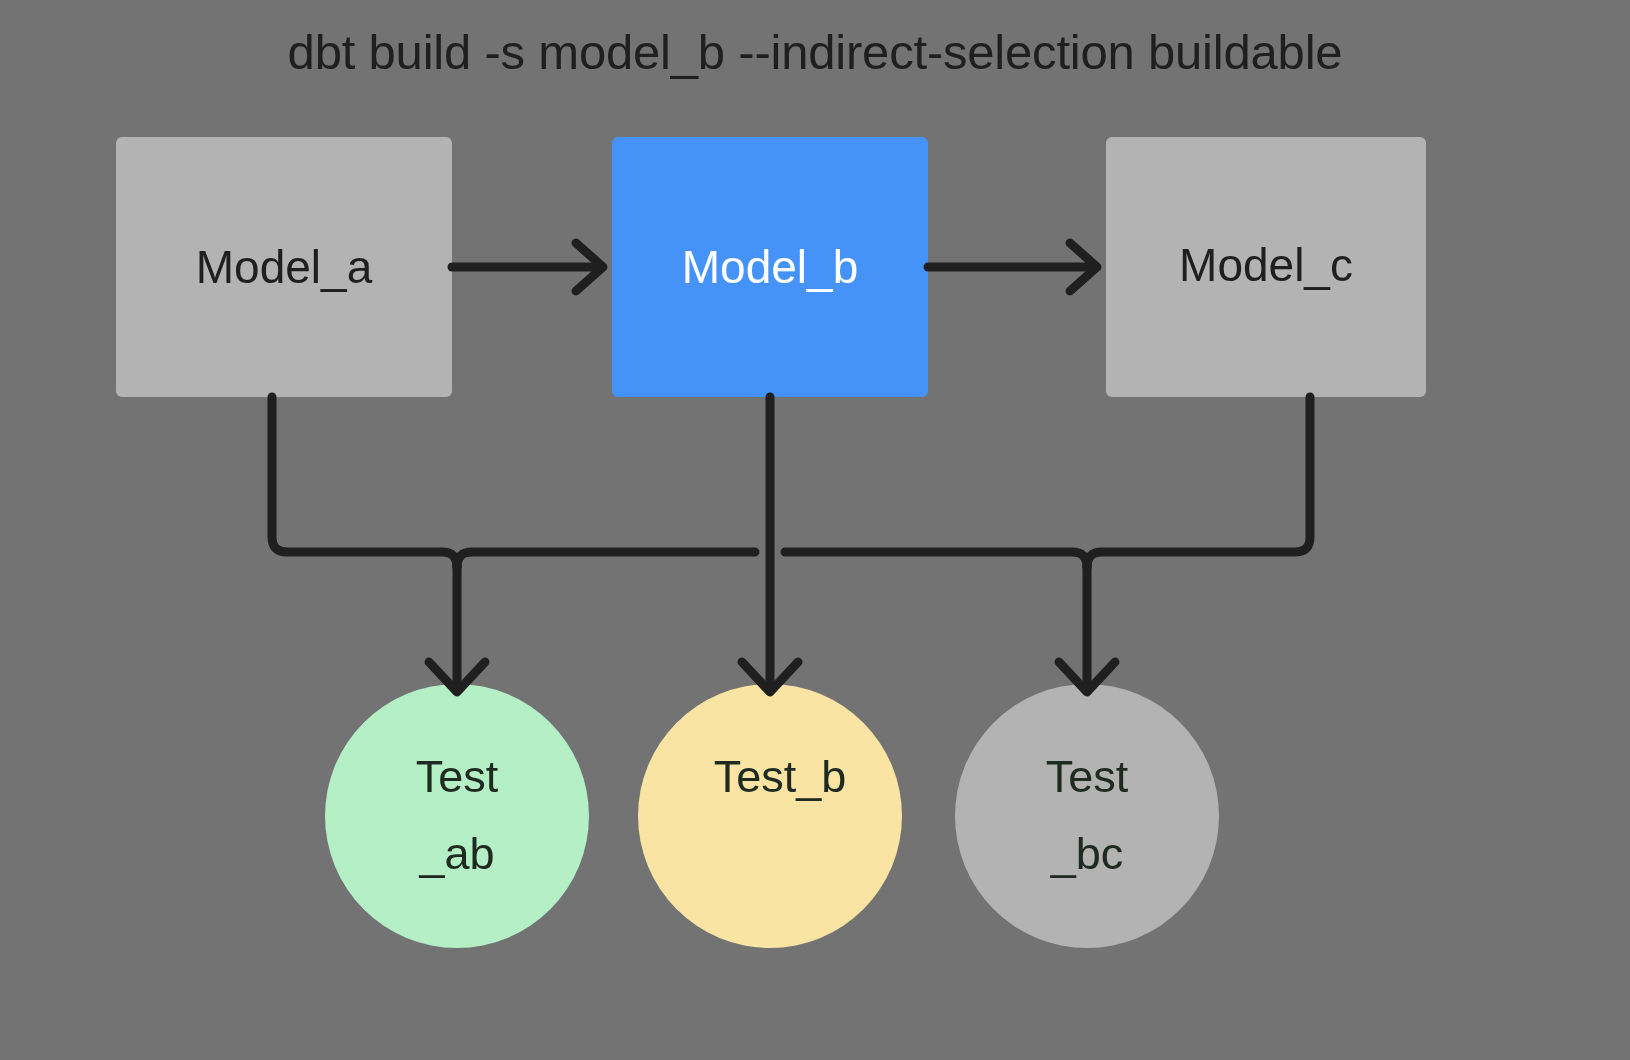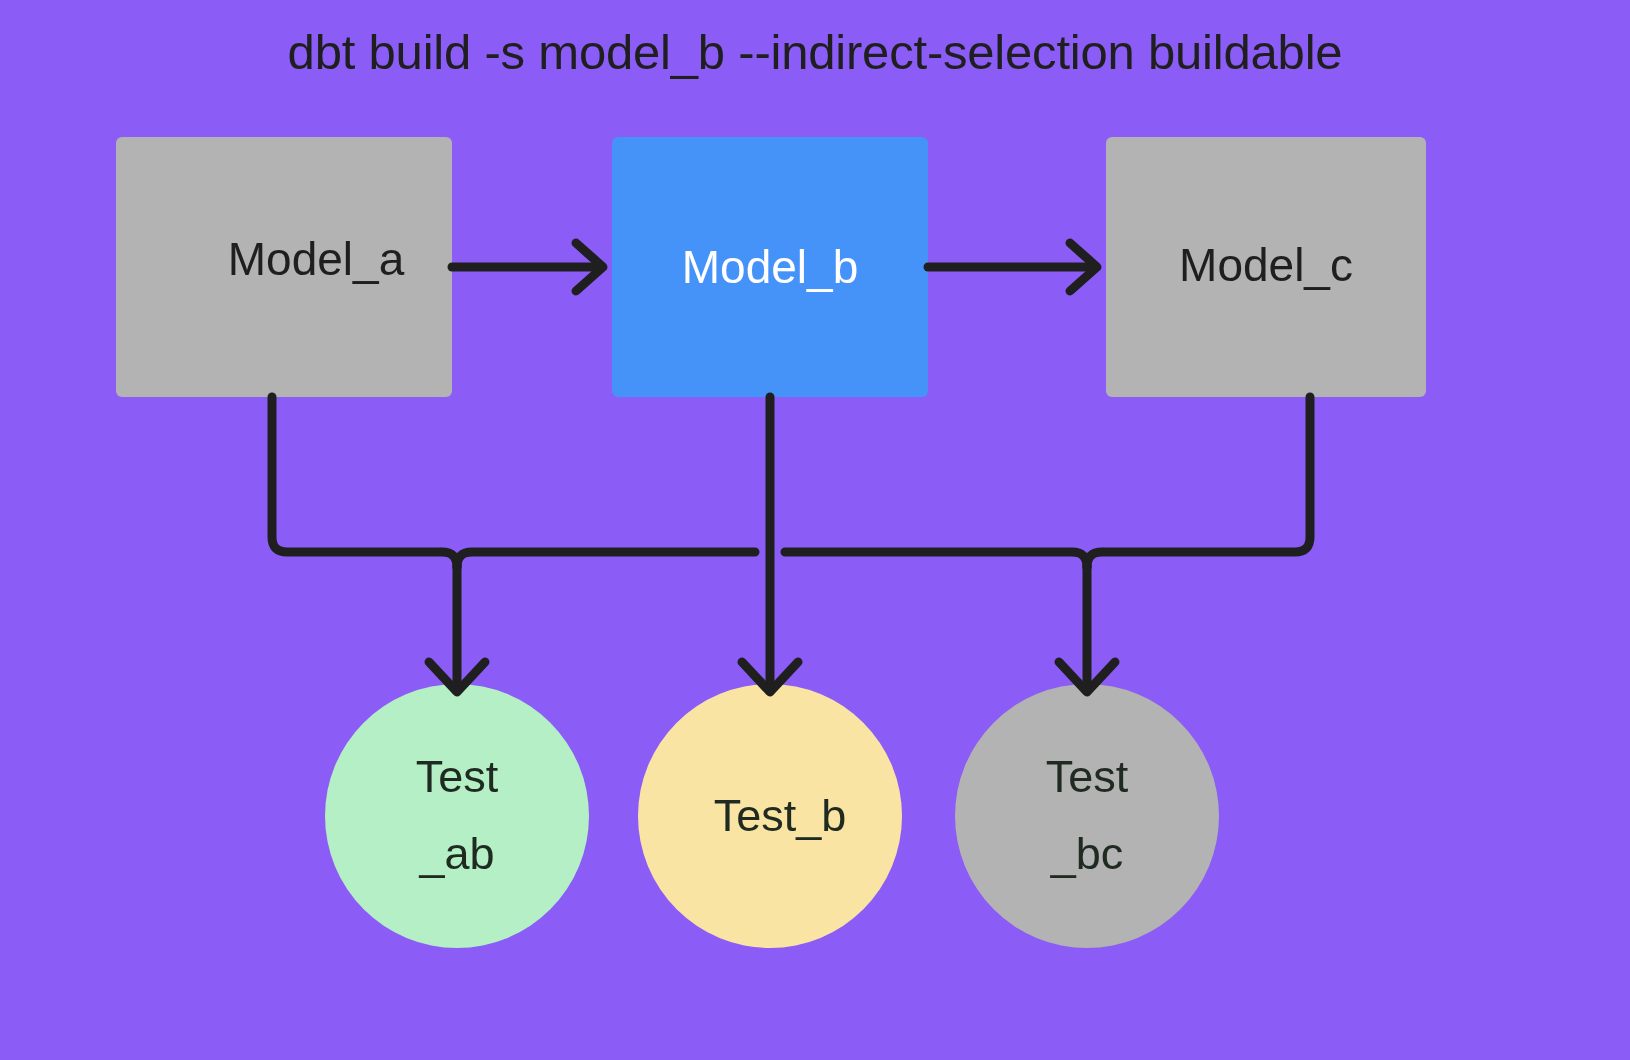--- a/index.html
+++ b/index.html
@@ -11,21 +11,21 @@
   body {
     width: 1630px;
     height: 1060px;
     overflow: hidden;
     font-family: "Liberation Sans", sans-serif;
   }
   #canvas {
     position: relative;
     width: 1630px;
     height: 1060px;
-    background: #8b5cf6;
+    background: #737373;
   }
   #diagram-svg {
     position: absolute;
     left: 0;
     top: 0;
     width: 1630px;
     height: 1060px;
   }
   .title {
     position: absolute;
@@ -107,27 +107,27 @@
 
       <path d="M 457 567 L 457 690"></path>
       <path d="M 1087 567 L 1087 690"></path>
 
       <path d="M 429 662 L 457 692 L 485 662"></path>
       <path d="M 742 662 L 770 692 L 798 662"></path>
       <path d="M 1059 662 L 1087 692 L 1115 662"></path>
     </g>
   </svg>
 
-  <div class="node-label model-label" style="left:116px; top:236px; width:336px;margin-left:32px;">Model_a</div>
+  <div class="node-label model-label" style="left:116px; top:244px; width:336px;">Model_a</div>
 
   <div class="node-label model-label-on-blue" style="left:612px; top:244px; width:316px;">Model_b</div>
 
   <div class="node-label model-label" style="left:1106px; top:242px; width:320px;">Model_c</div>
 
   <div class="node-label test-label" style="left:325px; top:738px; width:264px;">Test
 _ab</div>
 
-  <div class="node-label test-label single" style="left:638px; top:793px; width:284px;">Test_b</div>
+  <div class="node-label test-label single" style="left:638px; top:754px; width:284px;">Test_b</div>
 
   <div class="node-label test-label" style="left:955px; top:738px; width:264px;">Test
 _bc</div>
 
 </div>
 
 </body></html>

